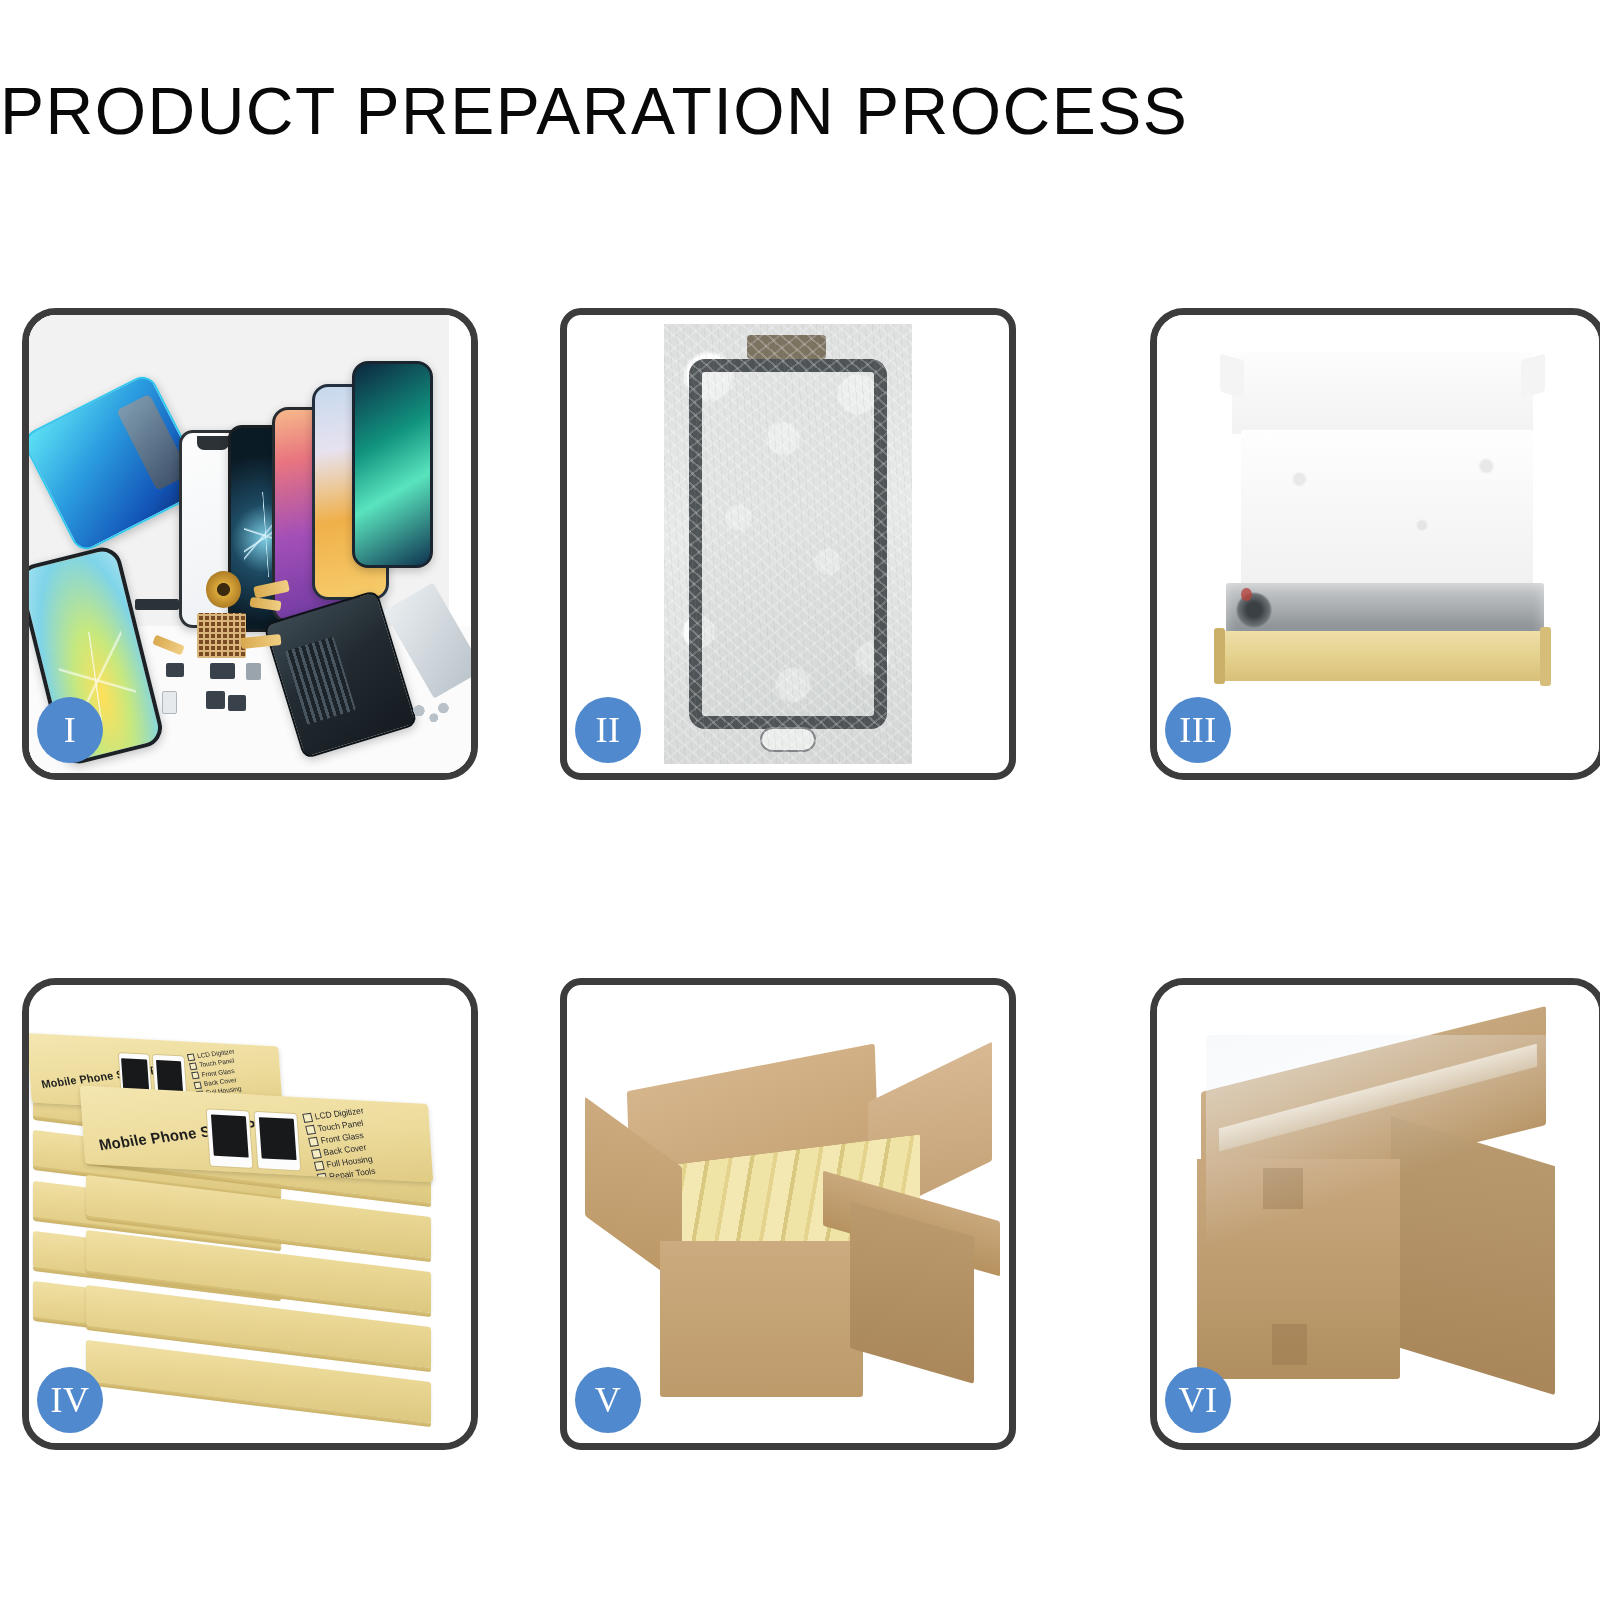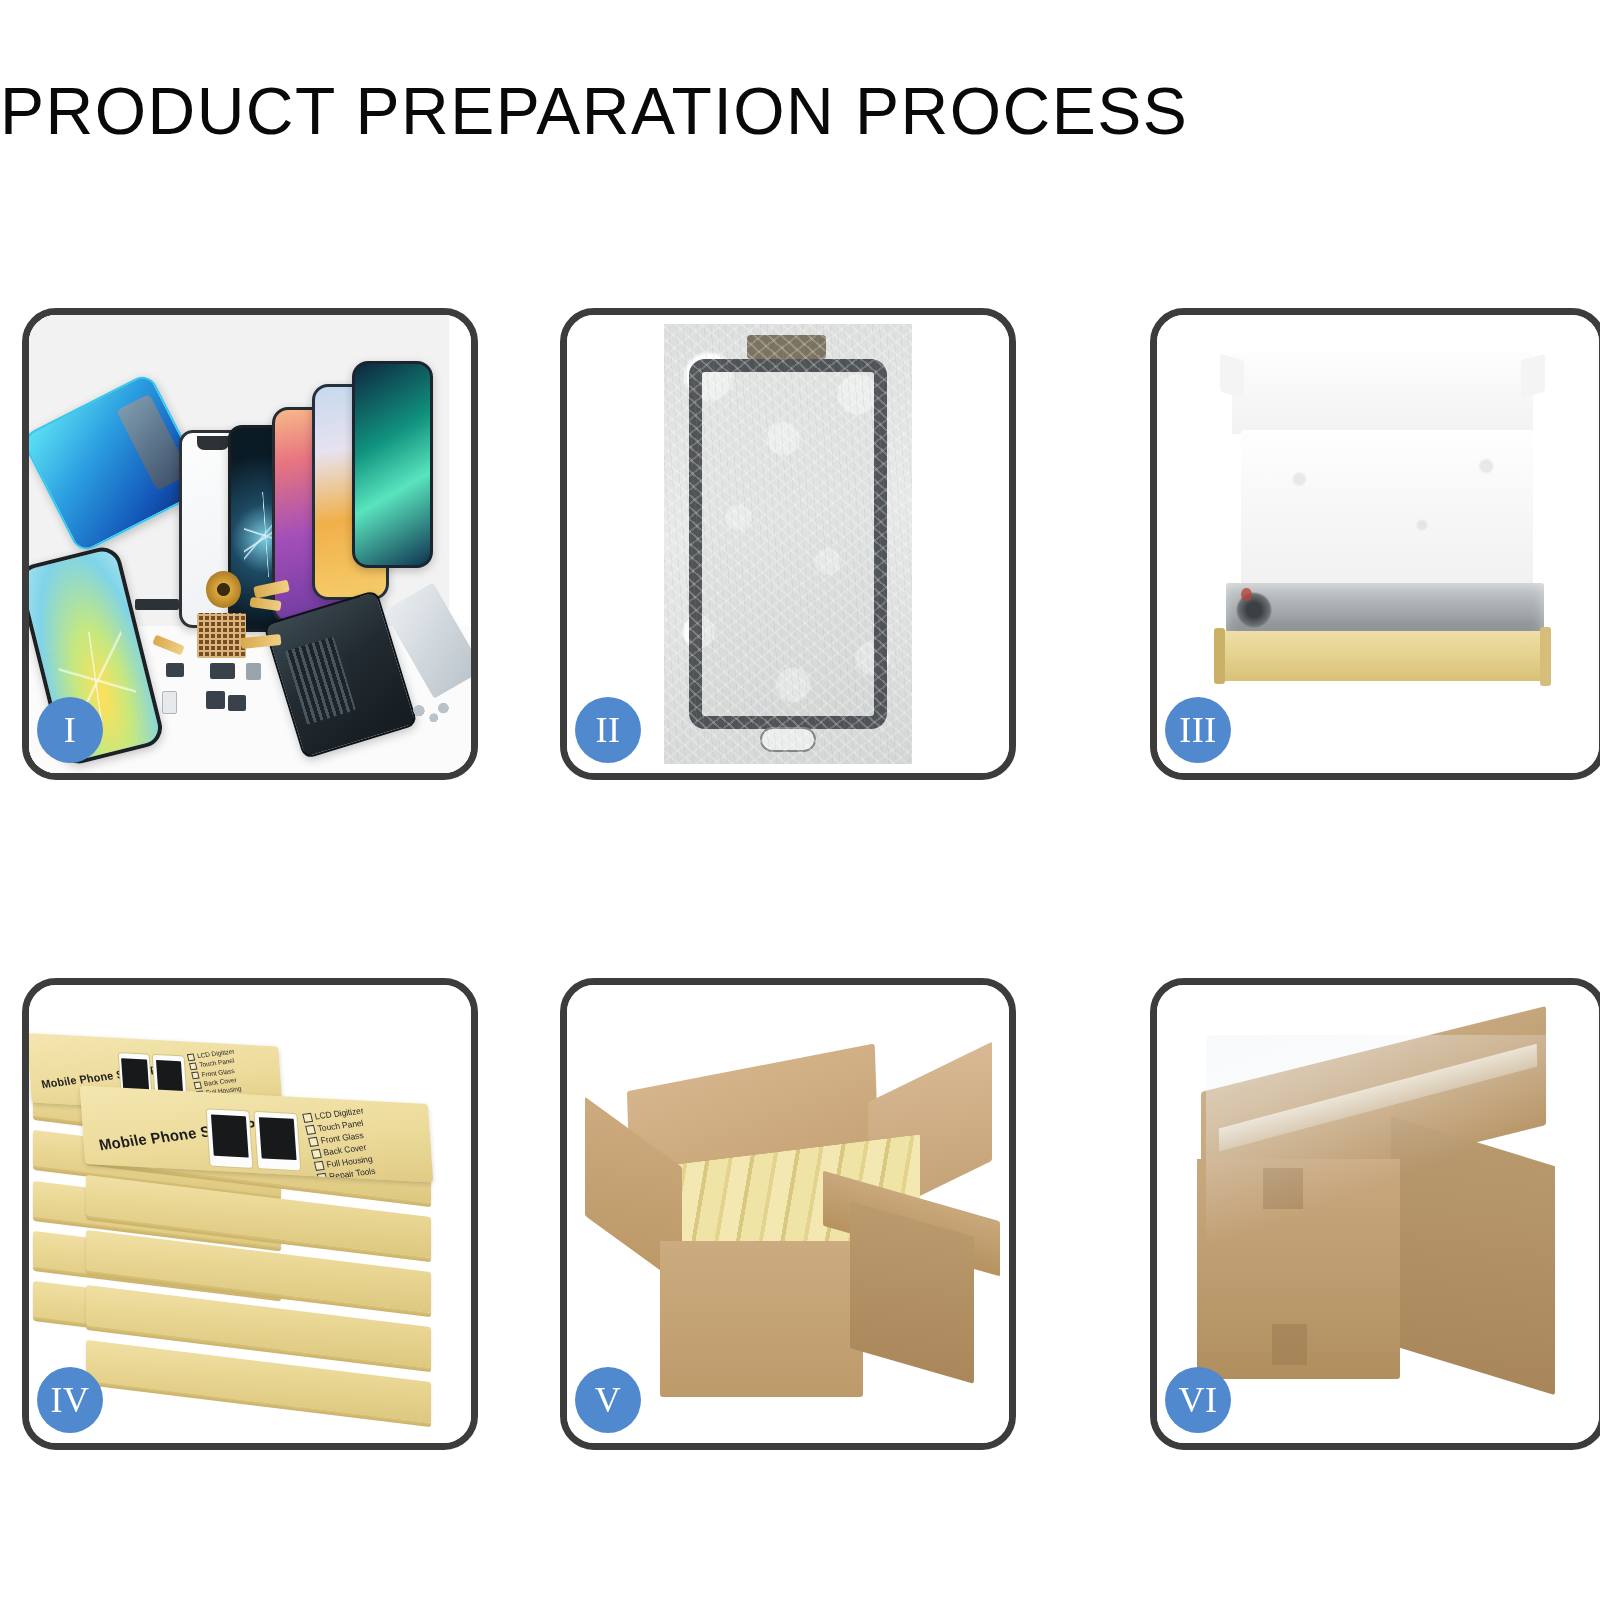--- a/index.html
+++ b/index.html
@@ -37,21 +37,21 @@
   .panel{
     position:absolute;
     width:456px;height:472px;
     border:7px solid #3c3c3c;
     border-radius:34px;
     background:#ffffff;
     box-sizing:border-box;
     overflow:visible;
   }
   .panel.c0{left:0px;}
-  .panel.c1{left:538px;}
+  .panel.c1{left:538px;border-radius:21px;}
   .panel.c2{left:1116px;margin-left:12px;}
   .panel.r0{top:0px;}
   .panel.r1{top:670px;}
 
   .photo{
     position:absolute;left:0;top:0;right:0;bottom:0;
     border-radius:27px;
     overflow:hidden;
     background:#ffffff;
   }

